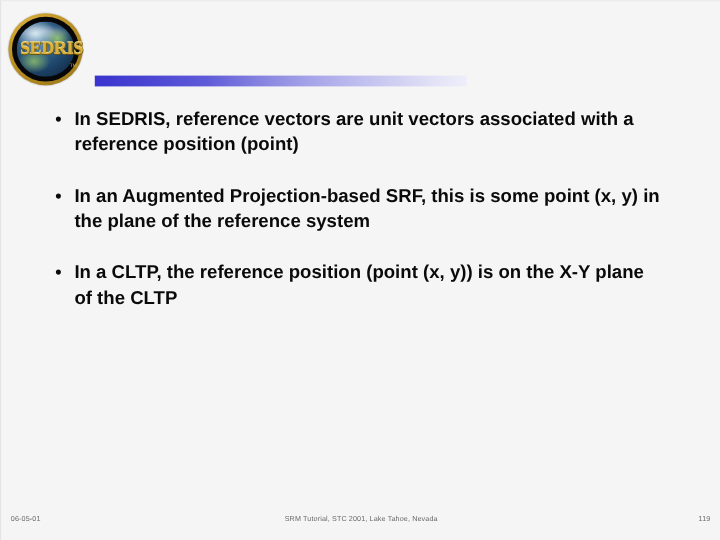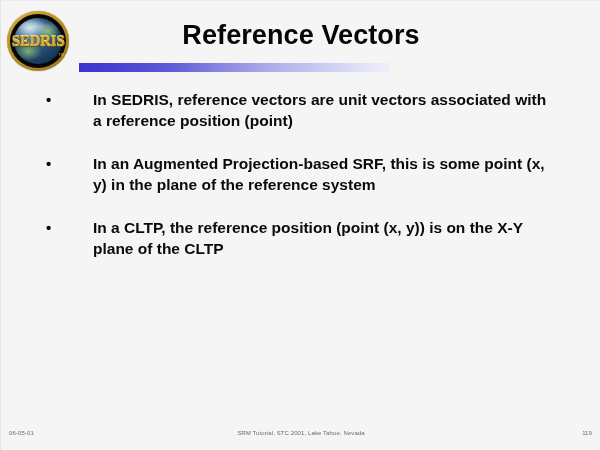--- a/index.html
+++ b/index.html
@@ -70,21 +70,21 @@
     border-radius: 50%;
     background:
       radial-gradient(ellipse 70% 18% at 50% 18%, rgba(255,255,255,0.30) 0%, rgba(255,255,255,0) 70%),
       radial-gradient(ellipse 55% 14% at 45% 50%, rgba(255,255,255,0.18) 0%, rgba(255,255,255,0) 75%);
   }
   #logo .word {
     position: absolute;
     left: 0;
     top: 23px;
     width: 62px;
-    text-align: center;
+    text-align: right;
     font-family: "Liberation Serif", serif;
     font-weight: 700;
     font-size: 15px;
     letter-spacing: -0.3px;
     line-height: 1;
     color: #d9b23c;
     text-shadow:
       0 1px 0 #6d5209,
       0 -1px 0 #f0d98a,
       1px 0 0 #8a6a12;
@@ -150,21 +150,21 @@
   }
   .bullet:last-child { margin-bottom: 0; }
   .bullet .dot {
     position: absolute;
     left: 1px;
     top: 0;
     font-size: 15px;
     line-height: 21px;
     color: #0a0a0a;
   }
-  .bullet .txt { display: block; margin-left: 31px; }
+  .bullet .txt { display: block; }
 
   
   #footer {
     position: absolute;
     left: 0;
     bottom: 0;
     width: 600px;
     height: 26px;
     font-size: 6px;
     color: #6b6b6b;
@@ -197,21 +197,20 @@
 
   <div id="logo">
     <div class="ring"></div>
     <div class="disc">
       <div class="globe"></div>
     </div>
     <div class="word">SEDRIS</div>
     <div class="tm">TM</div>
   </div>
 
-  <div id="title">Reference Vectors</div>
 
   <div id="title-rule"></div>
 
   <div id="bullets">
 
     <div class="bullet">
       <span class="dot">•</span>
       <span class="txt">In SEDRIS, reference vectors are unit vectors associated with a reference position (point)</span>
     </div>
 

